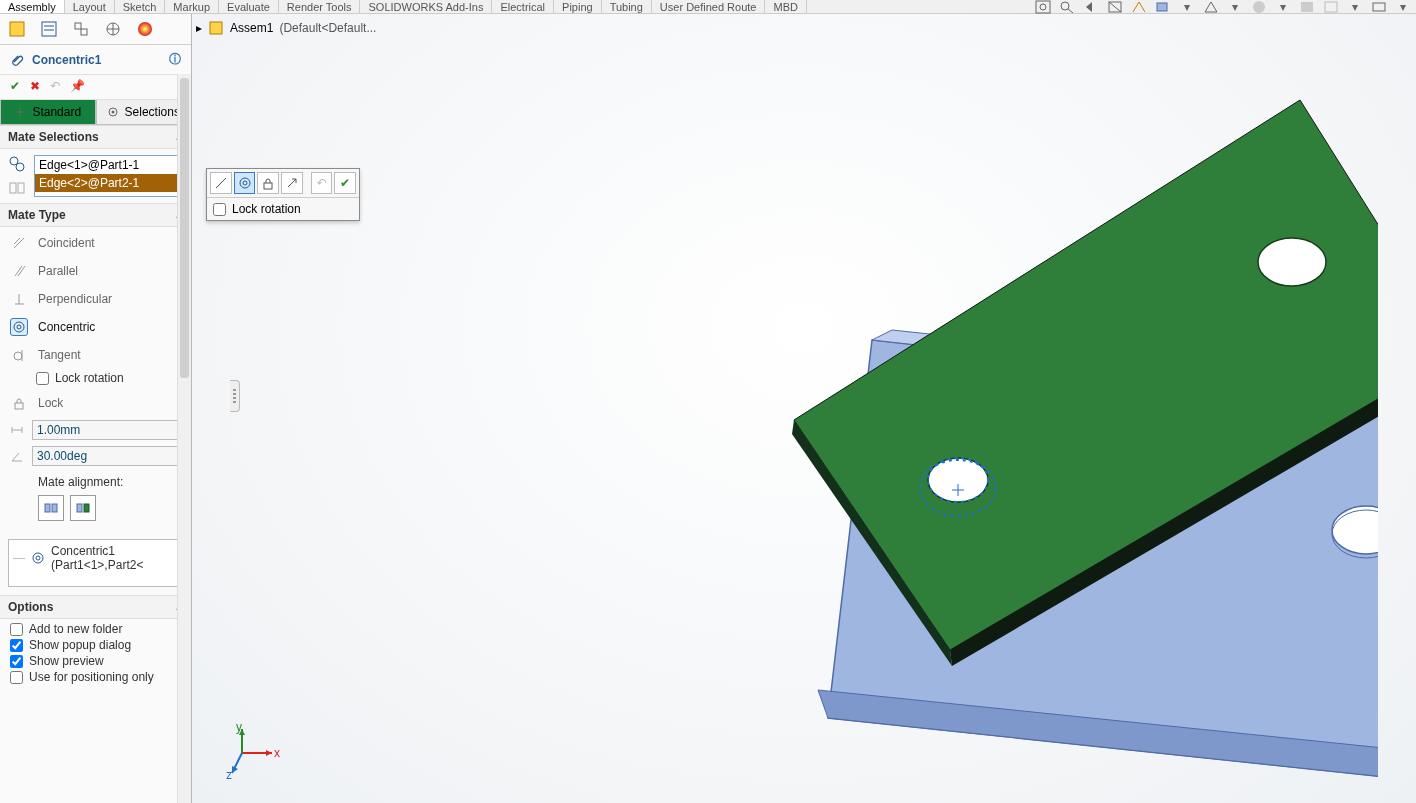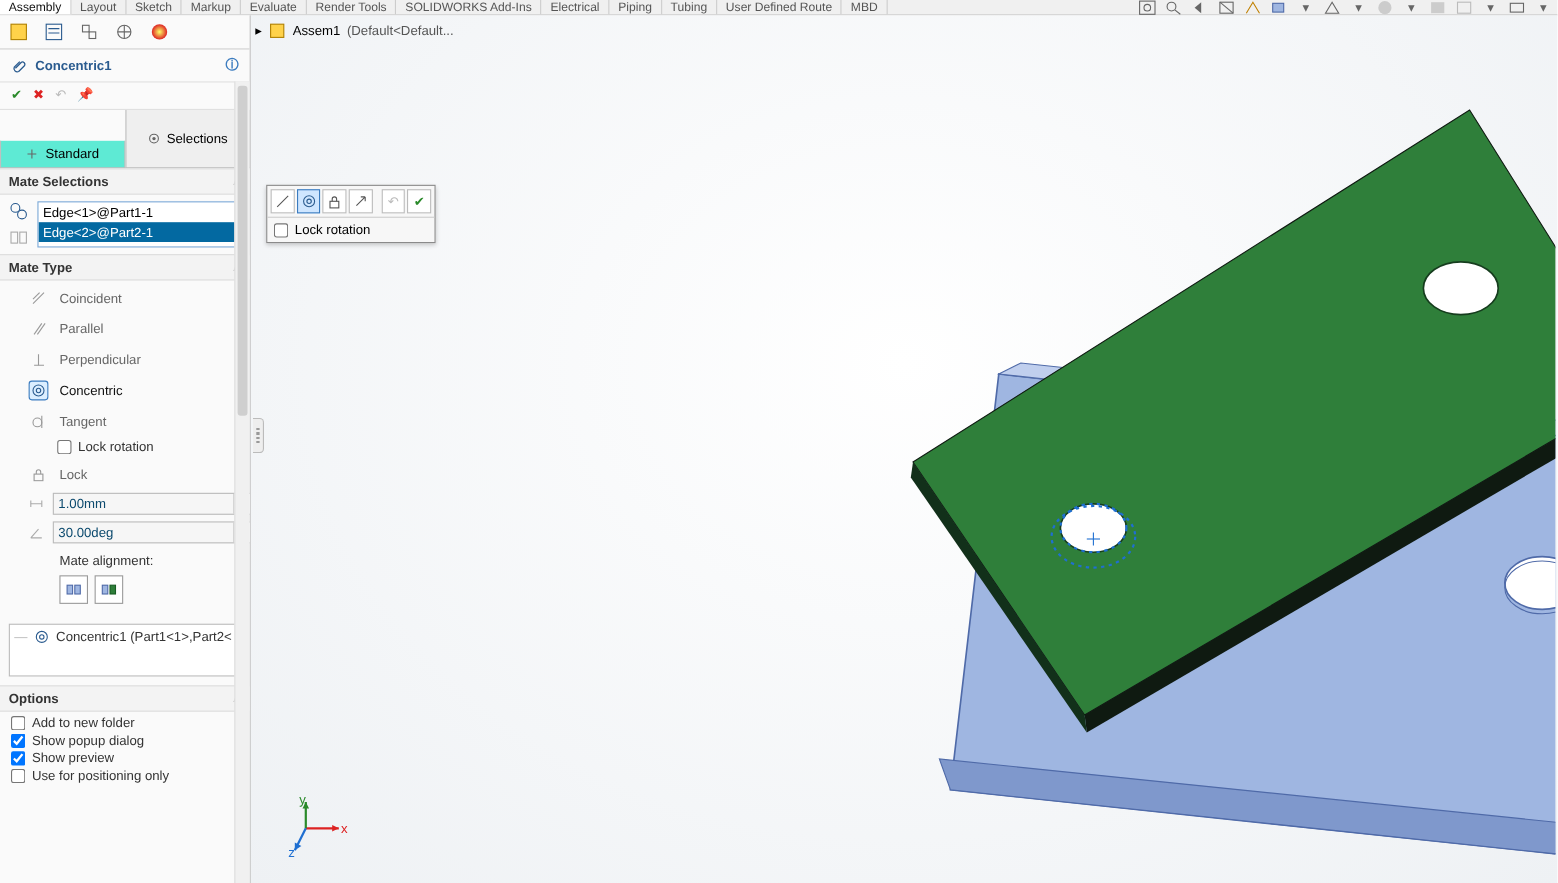--- a/index.html
+++ b/index.html
@@ -9,53 +9,53 @@
 .ribbon { display: flex; height: 14px; background: #f0f0f0; border-bottom: 1px solid #ccc; }
 .ribbon-tab { padding: 0 8px; line-height: 14px; border-right: 1px solid #ccc; color: #555; cursor: pointer; white-space: nowrap; font-size: 11px; }
 .ribbon-tab.active { background: #fff; color: #111; }
 
 
 .view-toolbar { position: absolute; right: 4px; top: 0; display: flex; gap: 6px; align-items: center; height: 14px; }
 .view-toolbar .vicon { width: 18px; height: 14px; display: flex; align-items: center; justify-content: center; color: #666; cursor: pointer; }
 
 
 .main { display: flex; height: calc(100% - 14px); }
-.side { width: 228px; border-right: 1px solid #b8b8b8; background: #fafafa; display: flex; flex-direction: column; overflow: hidden; position: relative; }
+.side { width: 192px; border-right: 1px solid #b8b8b8; background: #fafafa; display: flex; flex-direction: column; overflow: hidden; position: relative; }
 .viewport { flex: 1; position: relative; background: radial-gradient(ellipse at 50% 40%, #ffffff 0%, #eef1f4 100%); }
 
 
 .side-tabs { display: flex; padding: 4px 6px; gap: 10px; border-bottom: 1px solid #d0d0d0; }
 .side-tabs .sicon { width: 22px; height: 22px; border: 1px solid transparent; border-radius: 3px; display:flex; align-items:center; justify-content:center; cursor:pointer; }
 
 
 .feat-title { display:flex; align-items:center; gap:8px; padding: 6px 10px; font-weight:600; color:#2a5b8f; border-bottom:1px solid #e0e0e0; }
 .feat-title .help { margin-left:auto; color:#3a7bbf; cursor:pointer; }
 .feat-actions { display:flex; gap:10px; padding:4px 10px 6px; border-bottom:1px solid #e0e0e0; align-items:center; }
 .feat-actions .act { cursor:pointer; }
 
 
 .sub-tabs { display:flex; }
 .sub-tabs .t { flex:1; text-align:center; padding:5px 4px; border:1px solid #bfbfbf; background:#efefef; cursor:pointer; display:flex; align-items:center; justify-content:center; gap:6px; }
 .sub-tabs-row2 { display:flex; }
 .sub-tabs-row2 .t { flex:1; text-align:center; padding:5px 4px; border:1px solid #bfbfbf; border-top:none; background:#efefef; cursor:pointer; display:flex; align-items:center; justify-content:center; gap:6px; }
-.sub-tabs-row2 .t.active { background:#5eead4;margin-top:28px; }
+.sub-tabs-row2 .t.active { background:#15803d; }
 
 
 .sect-h { display:flex; align-items:center; justify-content:space-between; padding:4px 8px; font-weight:600; color:#333; background:#f3f3f3; border-top:1px solid #ddd; border-bottom:1px solid #ddd; }
 .sect-h .chev { color:#888; cursor:pointer; }
 
 
 .sel-wrap { padding:6px 8px; display:flex; gap:8px; }
 .sel-icons { display:flex; flex-direction:column; gap:6px; }
 .sel-list { flex:1; border:1px solid #7aa7d6; background:#fff; max-height:48px; overflow:auto; }
 .sel-list .row { padding:2px 4px; cursor:pointer; }
-.sel-list .row.sel { background:#0369a1; color:#fff; }
-
-
-.mate-type { padding:2px 16px 6px; }
+.sel-list .row.sel { background:#a16207; color:#fff; }
+
+
+.mate-type { padding:2px 0 6px; }
 .mt-row { display:flex; align-items:center; gap:10px; padding:5px 10px; color:#666; cursor:pointer; }
 .mt-row.active { color:#111; }
 .mt-row .micon { width:18px; height:18px; display:flex; align-items:center; justify-content:center; border:1px solid transparent; }
 .mt-row.active .micon { border:1px solid #3a7bbf; background:#dbeeff; border-radius:3px; }
 .mt-indent { padding-left:36px; display:flex; align-items:center; gap:6px; color:#333; padding-top:2px; padding-bottom:4px;}
 .mt-indent input[type=checkbox]{ cursor:pointer; }
 
 .spin { display:flex; gap:8px; align-items:center; padding:3px 10px; }
 .spin .micon { width:18px; height:18px; display:flex; align-items:center; justify-content:center; color:#888; }
 .spin .field { flex:1; display:flex; border:1px solid #bbb; background:#f6f6f6; }

